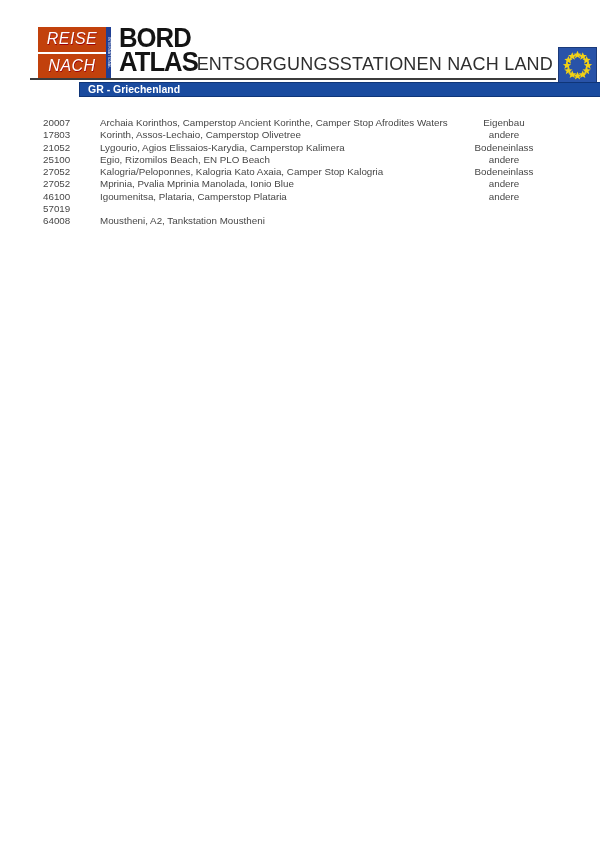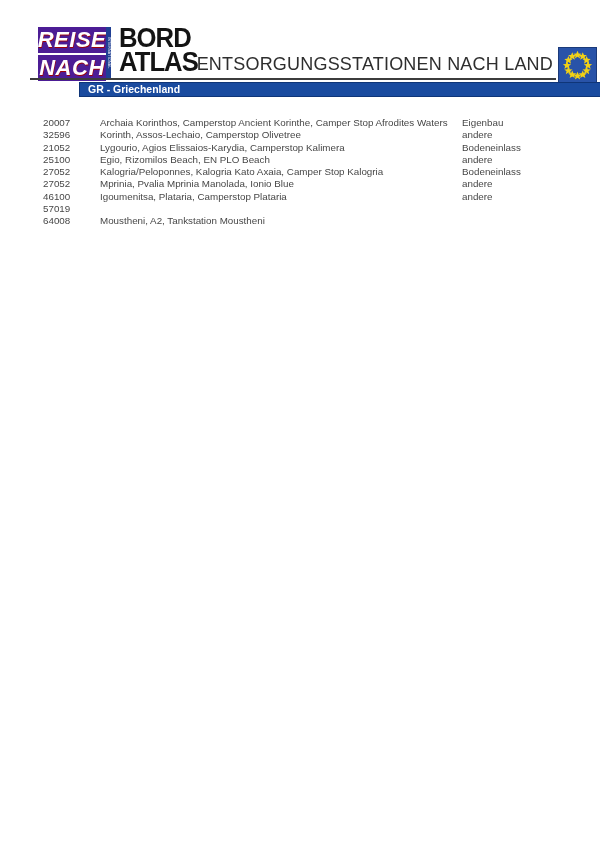--- a/index.html
+++ b/index.html
@@ -17,26 +17,26 @@
   .logo-reise {
     position:absolute; left:38px; top:27px;
     width:73px; height:51px;
     display:flex;
   }
   .logo-reise .red-bars {
     width:68px; height:51px;
     display:flex; flex-direction:column; gap:2px;
   }
   .logo-reise .red-bar {
-    background:#4c1d95;
+    background:#c2410c;
     flex:1;
     display:flex; align-items:center; justify-content:center;
     color:#ffffff;
-    font-style:italic; font-weight:bold;
-    font-size:22px; letter-spacing:0.5px;
+    font-style:italic; font-weight:normal;
+    font-size:16px; letter-spacing:0.5px;
     text-shadow:0.5px 0.5px 0 #9e0009;
   }
   .logo-reise .intl-strip {
     width:5px; height:51px;
     background:#1f3f94;
     color:#ffffff;
     font-size:3.5px;
     writing-mode:vertical-rl;
     text-align:center;
     overflow:hidden;
@@ -83,21 +83,21 @@
   .station-table {
     position:absolute; left:43px; top:101px;
     width:503px;
     font-size:9.8px; line-height:12.3px;
     color:#474747;
     margin-top:16px;
   }
   .row { display:flex; align-items:flex-start; }
   .row .code { width:57px; flex-shrink:0; }
   .row .desc { width:362px; flex-shrink:0; padding-right:8px; }
-  .row .type { flex:1; text-align:left; }
+  .row .type { flex:1; text-align:center; }
 </style>
 </head>
 <body>
 
 <div class="page">
 
   <div class="logo-reise">
     <div class="red-bars">
       <div class="red-bar">REISE</div>
       <div class="red-bar">NACH</div>
@@ -139,21 +139,21 @@
 
   <div class="station-table">
 
       <div class="row">
         <span class="code">20007</span>
         <span class="desc">Archaia Korinthos, Camperstop Ancient Korinthe, Camper Stop Afrodites Waters</span>
         <span class="type">Eigenbau</span>
       </div>
 
       <div class="row">
-        <span class="code">32596</span>
+        <span class="code">17803</span>
         <span class="desc">Korinth, Assos-Lechaio, Camperstop Olivetree</span>
         <span class="type">andere</span>
       </div>
 
       <div class="row">
         <span class="code">21052</span>
         <span class="desc">Lygourio, Agios Elissaios-Karydia, Camperstop Kalimera</span>
         <span class="type">Bodeneinlass</span>
       </div>
 

